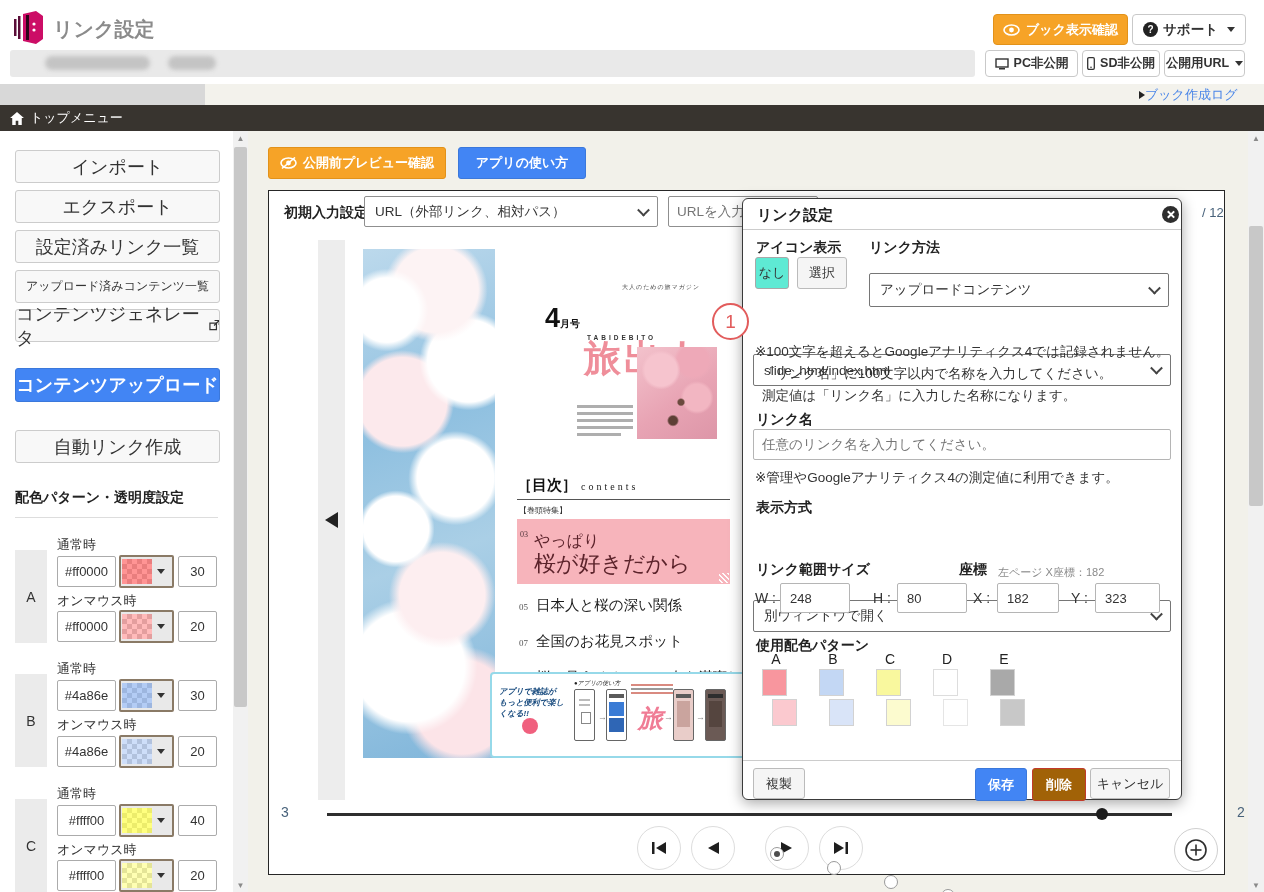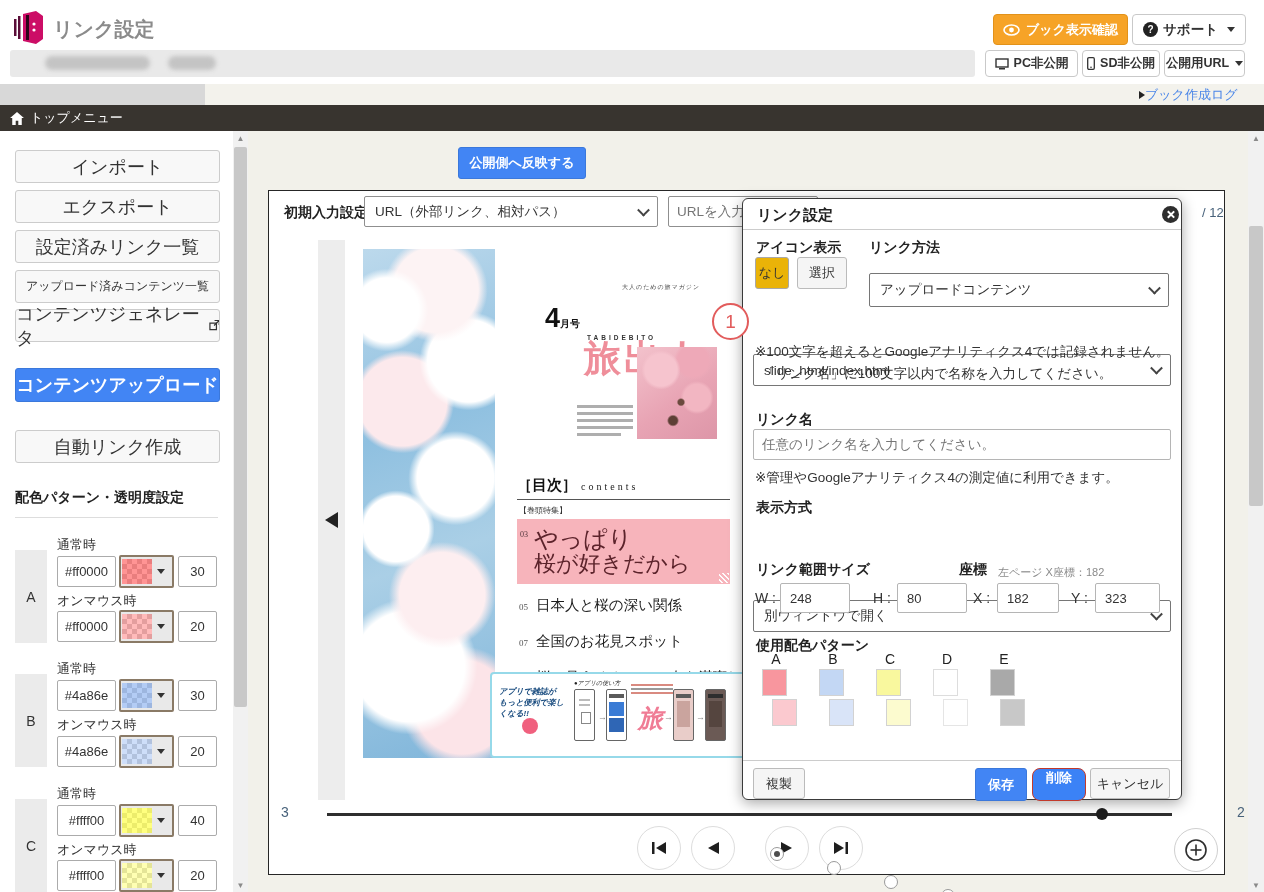--- a/index.html
+++ b/index.html
@@ -106,30 +106,30 @@
   
   .dialog{background:#fff;border:1.5px solid #3a3a3a;border-radius:6px;box-shadow:0 3px 14px rgba(0,0,0,.35);box-sizing:border-box;z-index:50;}
   .dlg-title{font-size:15px;font-weight:bold;color:#222;}
   .closebtn{width:17px;height:17px;border-radius:50%;background:#2e2e2e;position:relative;cursor:pointer;}
   .closebtn::before,.closebtn::after{content:"";position:absolute;left:8px;top:4px;width:1.8px;height:9px;background:#fff;}
   .closebtn::before{transform:rotate(45deg);} .closebtn::after{transform:rotate(-45deg);}
   .dlg-div{border-top:1px solid #ccc;}
   .dlg-label{font-size:14px;font-weight:bold;color:#222;}
   .dlg-note{font-size:13.5px;color:#333;}
   .mini-btn{border-radius:3px;font-size:13px;display:flex;align-items:center;justify-content:center;cursor:pointer;box-sizing:border-box;}
-  .mb-pressed{background:#eab308;border:1px solid #a8a8a8;color:#333;}
+  .mb-pressed{background:#5eead4;border:1px solid #a8a8a8;color:#333;}
   .mb-light{background:#f5f5f5;border:1px solid #bbb;color:#333;}
   .dlg-sel{border:1px solid #767676;}
   .coordlab{font-size:14px;color:#333;}
   .pat-key{font-size:14px;color:#222;text-align:center;}
   .pat-sw{width:25px;height:27px;border:1px solid #d2d2d2;box-sizing:border-box;}
   .radio{width:14px;height:14px;border:1px solid #9a9a9a;border-radius:50%;background:#fff;box-sizing:border-box;position:relative;cursor:pointer;}
   .radio.sel::after{content:"";position:absolute;left:3px;top:3px;width:6px;height:6px;border-radius:50%;background:#4d4d4d;}
-  .btn-red{background:#3b82f6;border:1px solid #c23a2b;color:#fff;font-weight:bold;font-size:13px;border-radius:8px;
-    display:flex;align-items:flex-start;justify-content:center;cursor:pointer;}
+  .btn-red{background:#a16207;border:1px solid #c23a2b;color:#fff;font-weight:bold;font-size:13px;border-radius:3px;
+    display:flex;align-items:center;justify-content:center;cursor:pointer;}
   .annot{border:2px solid #e25c5c;color:#e25c5c;background:#fff;border-radius:50%;
     display:flex;align-items:center;justify-content:center;font-size:19px;z-index:60;}
 </style>
 </head>
 <body>
 
 <div id="root">
 
   <div class="abs" style="left:0;top:0;width:1264px;height:55px;background:#fff;">
     <svg class="abs" style="left:14px;top:11px;" width="31" height="33" viewBox="0 0 31 33">
@@ -285,22 +285,30 @@
     </div>
     <input class="abs txt-in" style="left: 178px; top: 729px; width: 39px; height: 31px;" value="20">
   </div>
 
   <div class="abs sb-track" style="left:233px;top:131px;width:15px;height:761px;">
     <div class="sb-arrow" style="height:14px;">▲</div>
     <div class="sb-thumb" style="position:absolute;left:1px;top:16px;width:13px;height:560px;border-radius:2px;"></div>
     <div class="sb-arrow" style="position:absolute;bottom:0;width:100%;height:14px;">▼</div>
   </div>
 
+  <div class="abs btn-orange" style="left:268px;top:147px;width:176px;height:30px;border-radius:3px;">
+    <svg width="17" height="13" viewBox="0 0 17 13">
+      <ellipse cx="8.5" cy="6" rx="7.5" ry="5" fill="none" stroke="#fff" stroke-width="1.6"></ellipse>
+      <circle cx="8.5" cy="6" r="2.4" fill="#fff"></circle>
+      <line x1="2" y1="11.5" x2="15" y2="0.5" stroke="#fff" stroke-width="1.6"></line>
+    </svg>
+    <span>公開前プレビュー確認</span>
+  </div>
   <div class="abs btn-blue" style="left:458px;top:147px;width:126px;height:30px;">
-    <span>公開側へ反映する</span>
+    <span>アプリの使い方</span>
   </div>
 
   <div class="abs panel" style="left:268px;top:190px;width:957px;height:685px;"></div>
 
   <div class="abs dlg-label" style="left:284px;top:204px;">初期入力設定</div>
   <div class="abs selbox" style="left:364px;top:196px;width:294px;height:31px;">
     <span>URL（外部リンク、相対パス）</span>
     <span class="chev"></span>
   </div>
   <input class="abs url-in" style="left: 668px; top: 196px; width: 150px; height: 31px;" placeholder="URLを入力">
@@ -328,21 +336,21 @@
     </div>
     <div class="abs serif" style="left:22px;top:227px;">
       <span style="font-size:15px;font-weight:bold;color:#111;">［目次］</span>
       <span style="font-size:10px;letter-spacing:3px;color:#222;">contents</span>
     </div>
     <div class="abs" style="left:22px;top:250px;width:213px;height:1px;background:#555;"></div>
     <div class="abs serif" style="left:24px;top:256px;font-size:8px;color:#333;">【巻頭特集】</div>
 
     <div class="abs highlight" style="left:22px;top:270px;width:213px;height:65px;">
       <span class="serif" style="position:absolute;left:3px;top:11px;font-size:8px;color:#50343a;">03</span>
-      <div class="serif" style="position:absolute;left:17px;top:4px;font-size:24px;color:#5c232b;">やっぱり</div>
+      <div class="serif" style="position:absolute;left:17px;top:12px;font-size:16px;color:#5c232b;">やっぱり</div>
       <div class="serif" style="position:absolute;left:17px;top:30px;font-size:22px;color:#5c232b;">桜が好きだから</div>
       <span class="handle"></span>
     </div>
 
     <div class="abs toc-item serif" style="left:24px;top:347px;">
       <span class="toc-no">05</span>
       <span class="toc-tx">日本人と桜の深い関係</span>
     </div>
     <div class="abs toc-item serif" style="left:24px;top:383px;">
       <span class="toc-no">07</span>
@@ -444,20 +452,21 @@
     </div>
 
     <div class="abs selbox dlg-sel" style="left:10px;top:104px;width:418px;height:32px;">
       <span>slide_html/index.html</span>
       <span class="chev"></span>
     </div>
 
     <div class="abs dlg-note" style="left:12px;top:142px;line-height:22px;">
       <div>※100文字を超えるとGoogleアナリティクス4では記録されません。</div>
       <div style="padding-left:7px;">「リンク名」に100文字以内で名称を入力してください。</div>
+      <div style="padding-left:7px;">測定値は「リンク名」に入力した名称になります。</div>
     </div>
 
     <div class="abs dlg-label" style="left:13px;top:212px;">リンク名</div>
     <input class="abs url-in" style="left: 10px; top: 230px; width: 418px; height: 31px; border-color: rgb(181, 181, 181);" placeholder="任意のリンク名を入力してください。">
     <div class="abs dlg-note" style="left:12px;top:270px;">※管理やGoogleアナリティクス4の測定値に利用できます。</div>
 
     <div class="abs dlg-label" style="left:13px;top:300px;">表示方式</div>
     <div class="abs selbox dlg-sel" style="left:10px;top:318px;width:418px;height:32px;">
       <span>別ウィンドウで開く</span>
       <span class="chev"></span>

